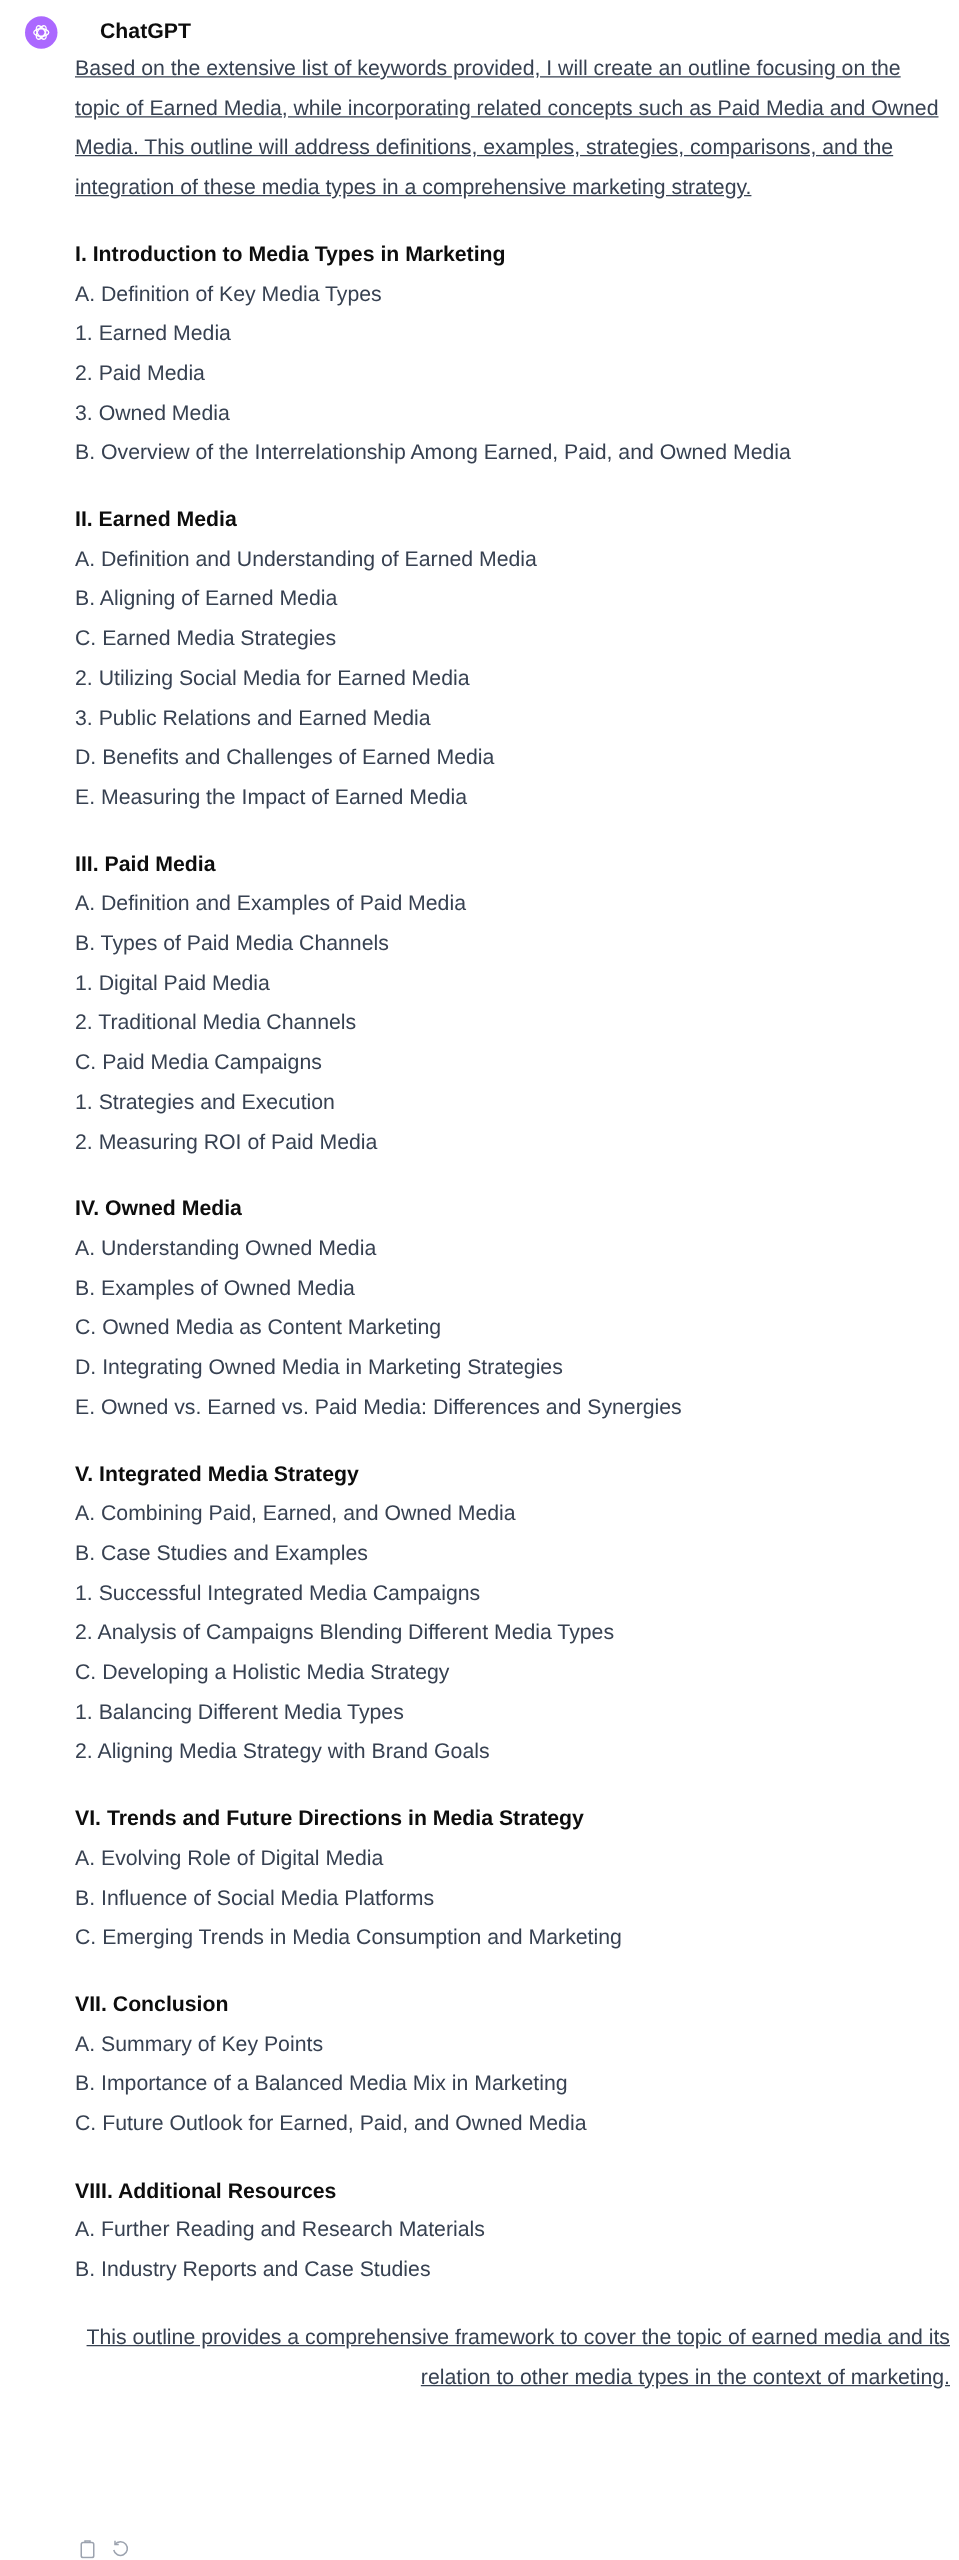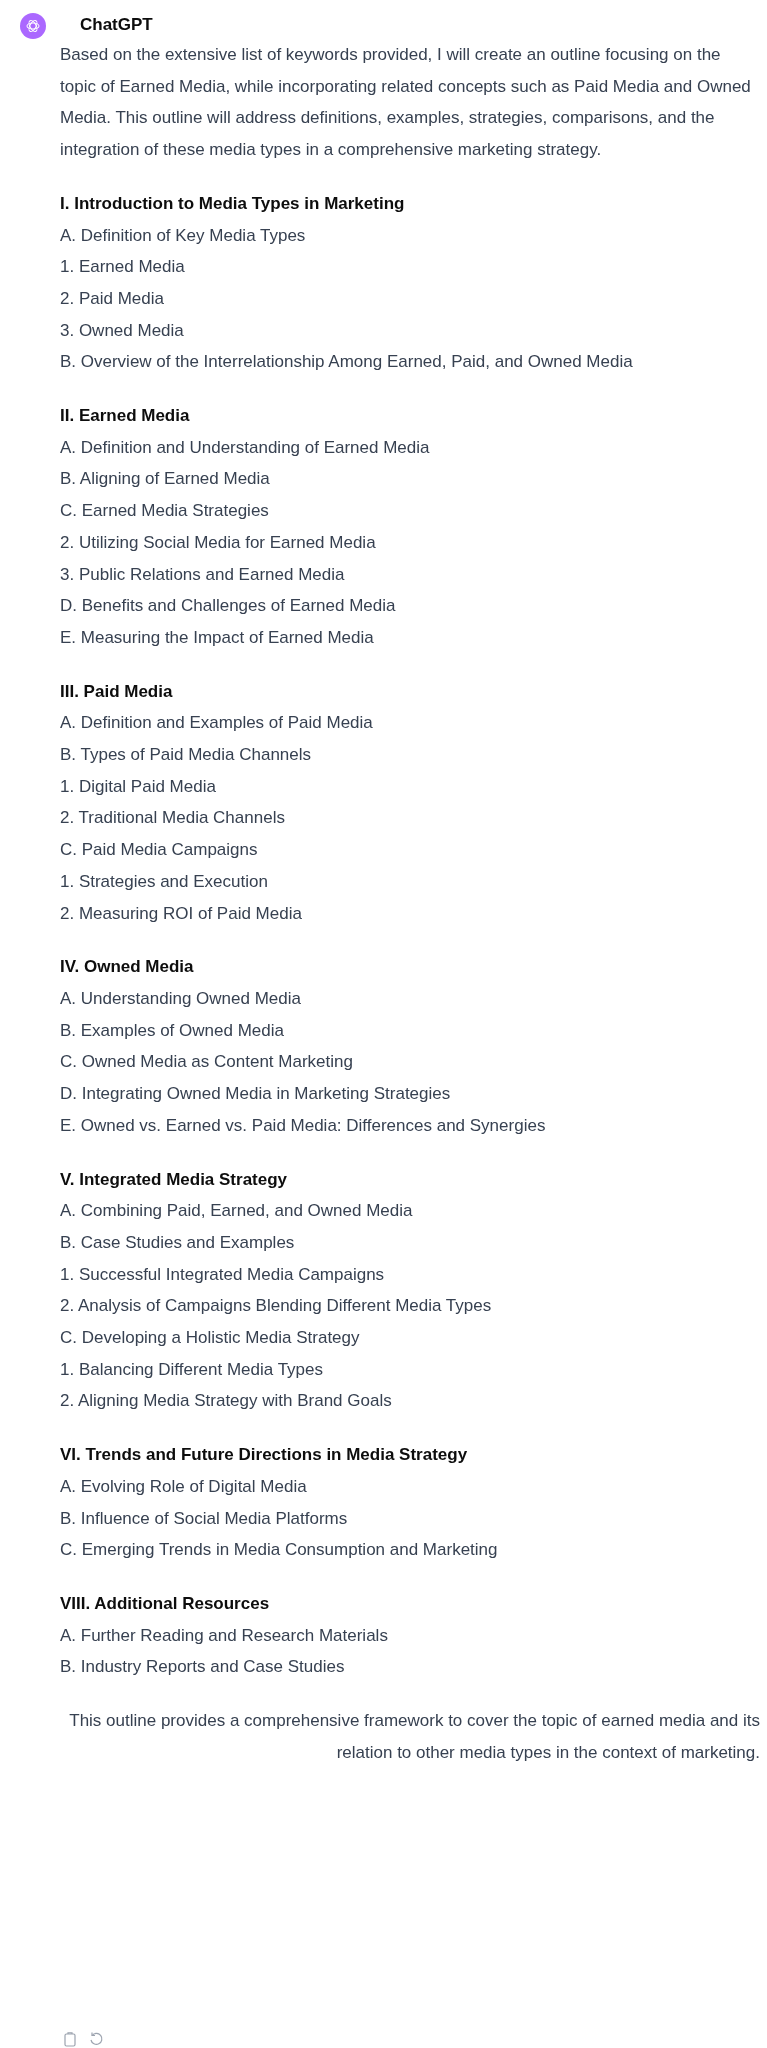--- a/index.html
+++ b/index.html
@@ -19,21 +19,21 @@
   .author {
     position: absolute; left: 60px; top: 13px;
     font-weight: bold; font-size: 17px; color: #0d0d0d;
     line-height: 24px;
     margin-left: 20px;
   }
   .content {
     position: absolute; left: 60px; top: 39px; width: 700px;
     font-size: 17px; line-height: 31.7px;
   }
-  .content p { margin: 0; }
+  .content p { margin: 0; text-decoration: underline; }
   .intro { margin-bottom: 22px !important; }
   .section { margin-bottom: 22px; }
   .section-title { font-weight: bold; color: #0d0d0d; }
   .line { white-space: nowrap; }
   .outro { margin-top: 0; text-align: right; }
   .actions {
     position: absolute; left: 62px; top: 2031px;
     display: flex; gap: 10px; align-items: center;
   }
   .actions span { display: inline-block; width: 16px; height: 16px; cursor: pointer; }
@@ -105,20 +105,26 @@
     <div class="line">2. Aligning Media Strategy with Brand Goals</div>
   </div>
 
   <div class="section">
     <div class="section-title">VI. Trends and Future Directions in Media Strategy</div>
     <div class="line">A. Evolving Role of Digital Media</div>
     <div class="line">B. Influence of Social Media Platforms</div>
     <div class="line">C. Emerging Trends in Media Consumption and Marketing</div>
   </div>
 
+  <div class="section">
+    <div class="section-title">VII. Conclusion</div>
+    <div class="line">A. Summary of Key Points</div>
+    <div class="line">B. Importance of a Balanced Media Mix in Marketing</div>
+    <div class="line">C. Future Outlook for Earned, Paid, and Owned Media</div>
+  </div>
 
   <div class="section">
     <div class="section-title">VIII. Additional Resources</div>
     <div class="line">A. Further Reading and Research Materials</div>
     <div class="line">B. Industry Reports and Case Studies</div>
   </div>
 
   <p class="outro">This outline provides a comprehensive framework to cover the topic of earned media and its relation to other media types in the context of marketing.</p>
 </div>
 

